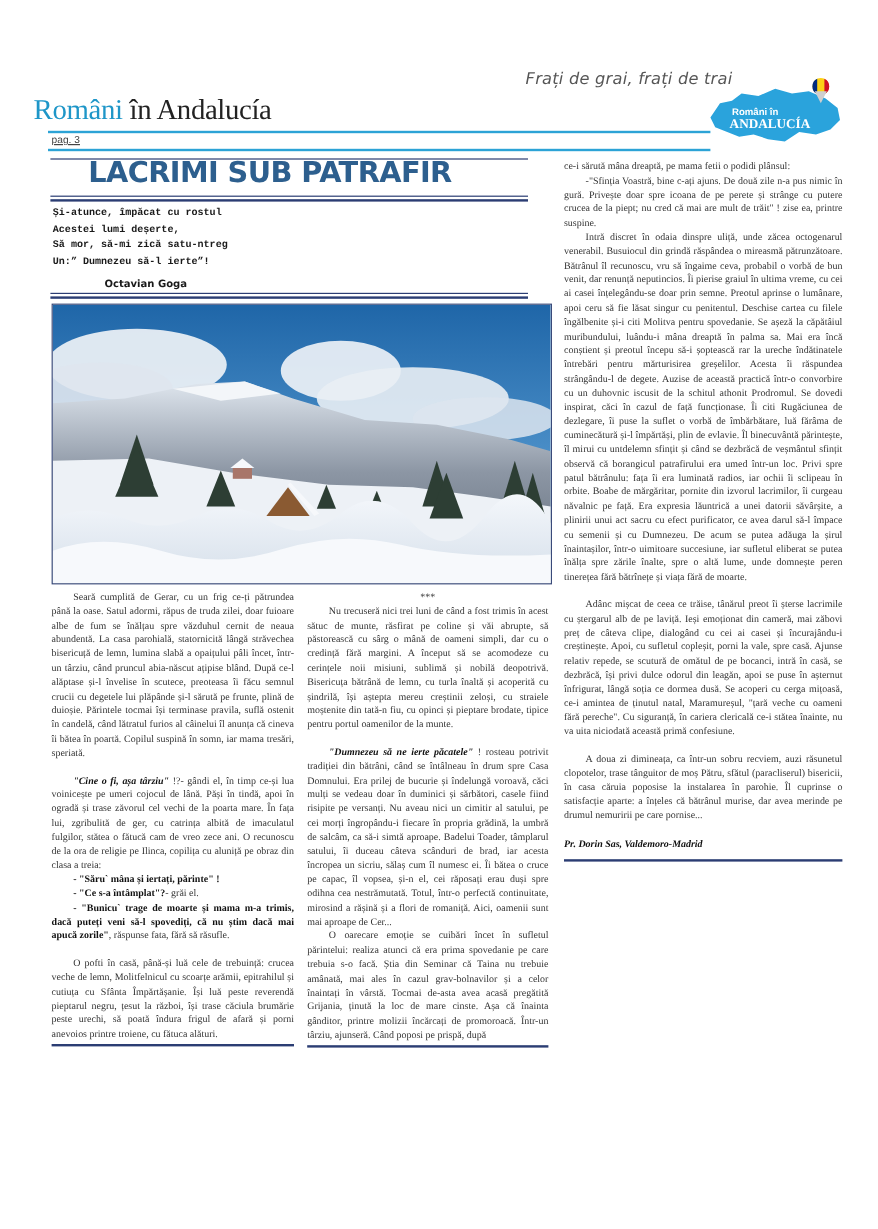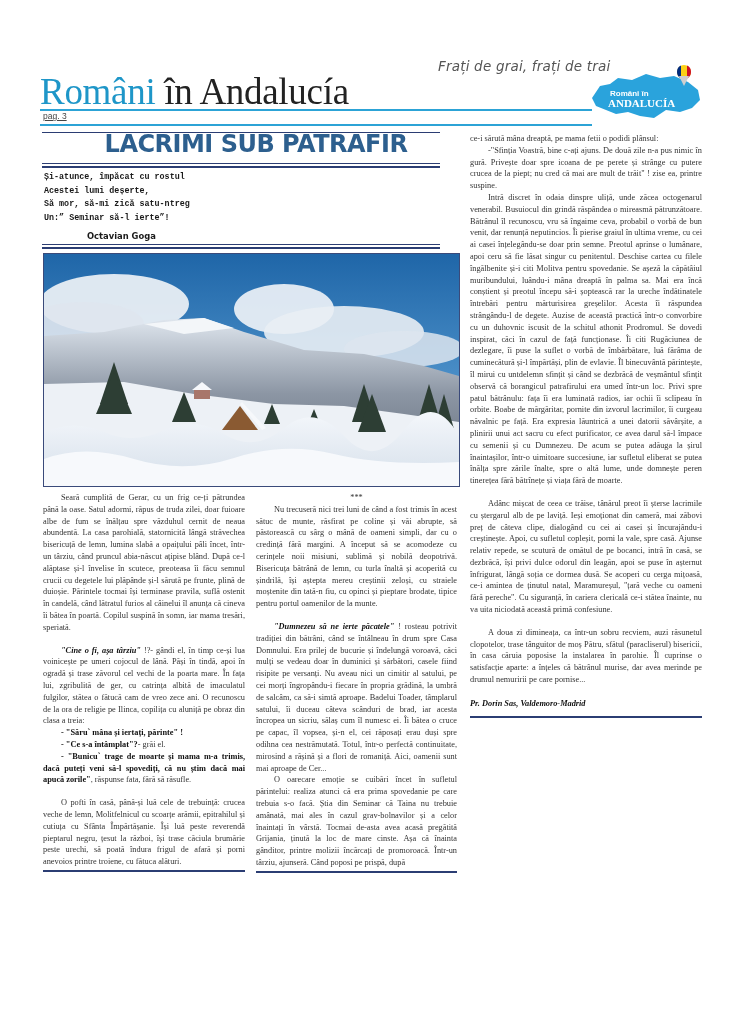--- a/index.html
+++ b/index.html
@@ -1,32 +1,32 @@
 <!DOCTYPE html>
 <html><head>
 <meta charset="utf-8">
 <style>
   html, body { margin:0; padding:0; background:#ffffff; }
   body { width:732px; height:1024px; position:relative; overflow:hidden; font-family:"Liberation Sans", sans-serif; color:#2a2a2a; }
   .abs { position:absolute; }
 
   
-  .masthead { left:40px; top:74px; font-family:"Liberation Serif", serif; font-size:37px; letter-spacing:-0.3px; line-height:36px; white-space:nowrap; }
+  .masthead { left:28px; top:74px; font-family:"Liberation Serif", serif; font-size:24px; letter-spacing:-0.3px; line-height:36px; white-space:nowrap; }
   .masthead .blue { color:#1e96c8; }
   .masthead .dark { color:#222; }
   .slogan { left:438px; top:58px; font-family:"DejaVu Sans", sans-serif; font-style:italic; font-size:13.5px; color:#555; letter-spacing:0.2px; }
   .hline { height:2px; background:#2ca3d6; }
   .pagenum { left:43px; top:111px; font-size:8.5px; color:#444; text-decoration:underline; }
 
   
   .logo { left:588px; top:62px; width:116px; height:60px; }
 
   
   .title-rule-top { left:42px; top:132px; width:398px; height:1px; background:#2b3d73; }
-  .title { left:57px; top:130px; width:398px; text-align:center; font-family:"DejaVu Sans", sans-serif; font-weight:bold; font-size:24px; color:#2d5f8e; letter-spacing:-0.5px; }
+  .title { left:26px; top:130px; width:398px; text-align:center; font-family:"DejaVu Sans", sans-serif; font-weight:bold; font-size:24px; color:#2d5f8e; letter-spacing:-0.5px; }
   .title-rule-b1 { left:42px; top:163px; width:398px; height:1px; background:#2b3d73; }
   .title-rule-b2 { left:42px; top:166px; width:398px; height:2px; background:#2b3d73; }
 
   
   .poem { left:44px; top:171px; font-family:Liberation Mono, monospace; font-weight:bold; font-size:8.4px; line-height:13.5px; color:#1a1a1a; }
   .poem-author { left:87px; top:231px; font-family:"DejaVu Sans", sans-serif; font-weight:bold; font-size:8.4px; color:#1a1a1a; }
   .poem-rule1 { left:42px; top:244px; width:398px; height:1px; background:#2b3d73; }
   .poem-rule2 { left:42px; top:247px; width:398px; height:2px; background:#2b3d73; }
 
   
@@ -73,21 +73,21 @@
 
 <div class="abs title-rule-top"></div>
 <div class="abs title">LACRIMI SUB PATRAFIR</div>
 <div class="abs title-rule-b1"></div>
 <div class="abs title-rule-b2"></div>
 
 <div class="abs poem">
   <div>Și-atunce, împăcat cu rostul</div>
   <div>Acestei lumi deșerte,</div>
   <div>Să mor, să-mi zică satu-ntreg</div>
-  <div>Un:” Seminar să-l ierte”!</div>
+  <div>Un:” Dumnezeu să-l ierte”!</div>
 </div>
 <div class="abs poem-author">Octavian Goga</div>
 <div class="abs poem-rule1"></div>
 <div class="abs poem-rule2"></div>
 
 <div class="abs photo">
   <svg width="415" height="232" viewBox="0 0 415 232" preserveAspectRatio="none">
     <defs>
       <linearGradient id="sky" x1="0" y1="0" x2="0" y2="1">
         <stop offset="0" stop-color="#1f66a8"></stop>

